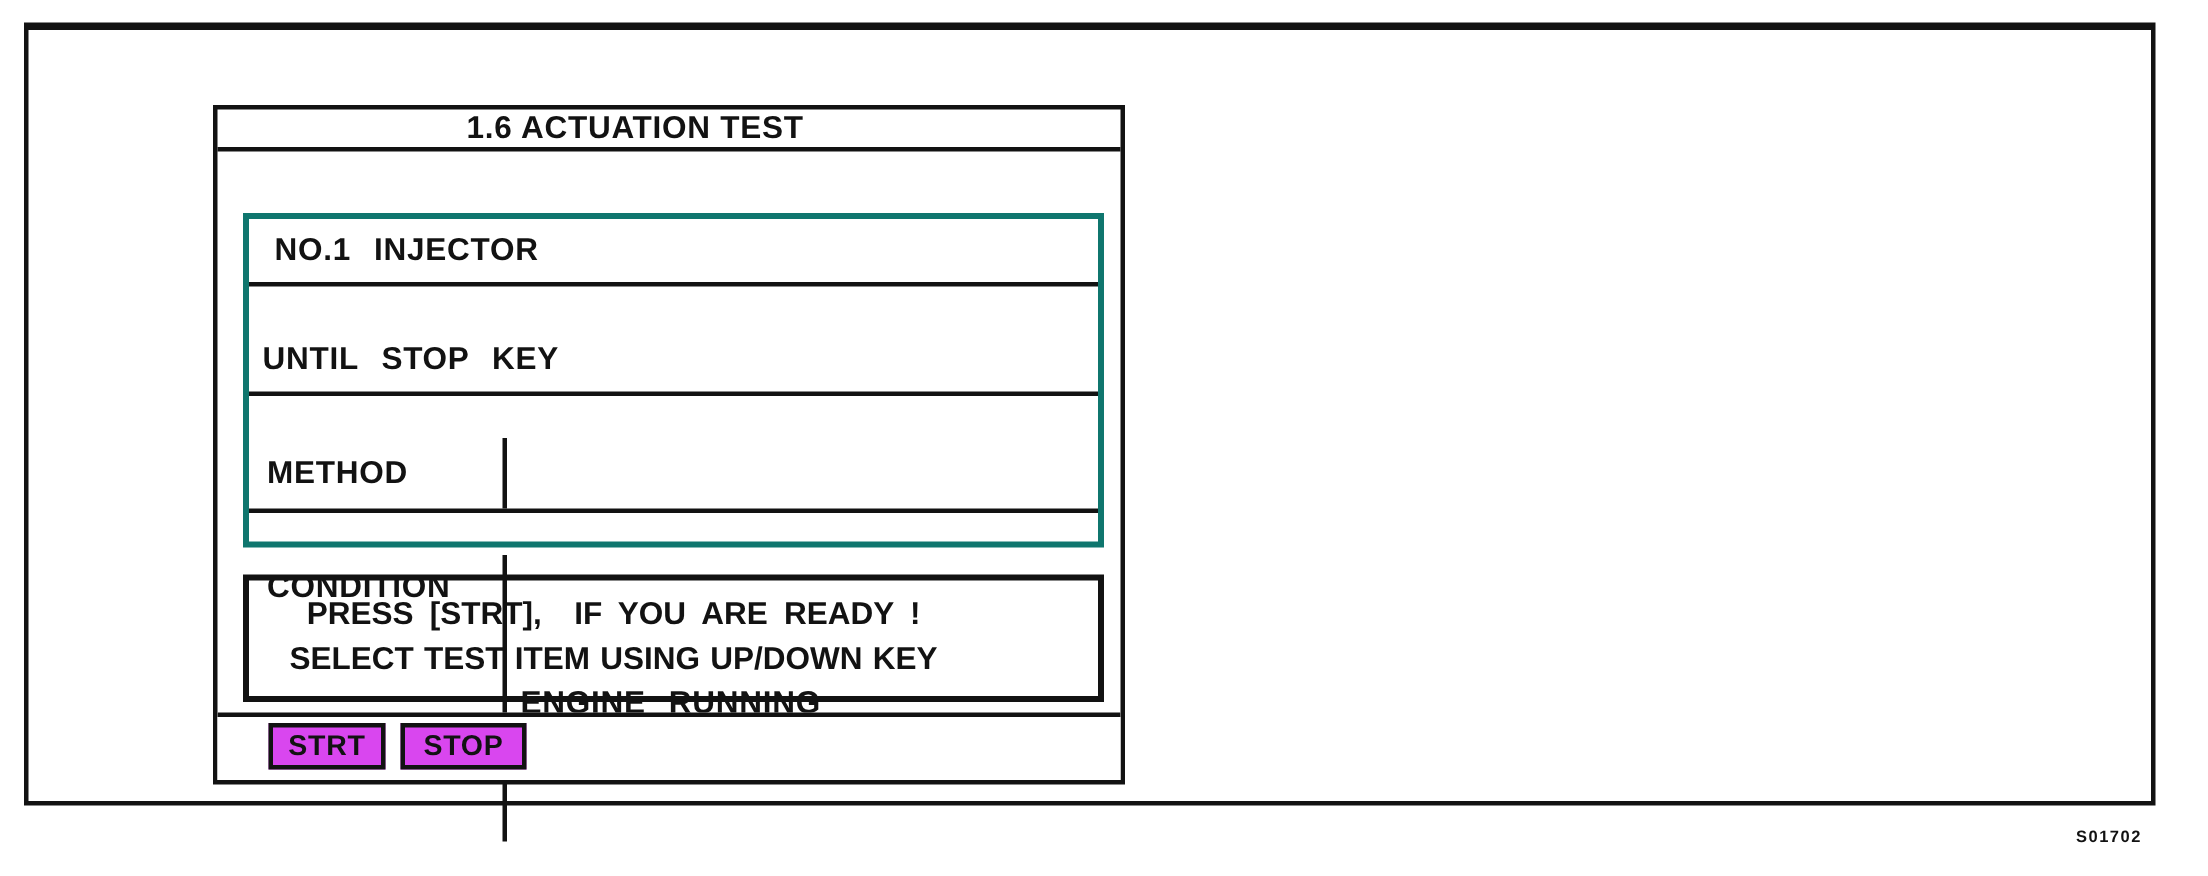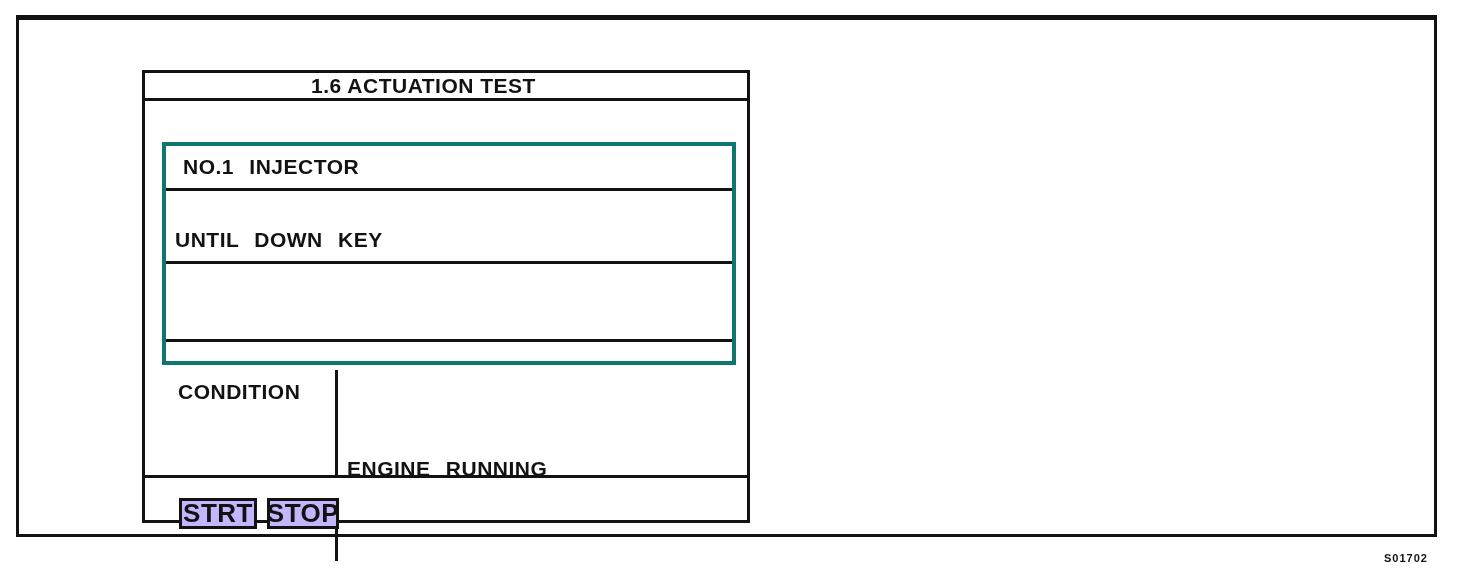--- a/index.html
+++ b/index.html
@@ -75,61 +75,66 @@
   }
   .msg1 { white-space: pre; word-spacing: 5px; }
   .msg2 { white-space: pre; word-spacing: 1px; }
   .btnbar {
     position: absolute; left: 0; right: 0; bottom: 0;
     height: 45px;
     border-top: 3px solid #121212;
     background: #ffffff;
   }
   .btn {
-    position: absolute; top: 20px; height: 31px;
+    position: absolute; top: 4px; height: 31px;
     border: 3px solid #121212;
-    background: #c4b5fd; color: #121212;
+    background: #d946ef; color: #121212;
     display: flex; align-items: center; justify-content: center;
-    font-family: inherit; font-weight: bold; font-size: 26px; letter-spacing: 0.5px;
+    font-family: inherit; font-weight: bold; font-size: 19px; letter-spacing: 0.5px;
     cursor: pointer;
   }
   .btn.strt { left: 34px; width: 78px; }
-  .btn.stop { left: 122px; width: 72px; }
+  .btn.stop { left: 122px; width: 84px; }
   .figcode {
     position: absolute; left: 1384px; top: 552px;
     font-weight: bold; font-size: 11px; letter-spacing: 1px;
   }
 </style>
 </head>
 <body>
 
 <div class="frame">
 
   <div class="panel">
 
     <div class="titlebar">1.6 ACTUATION TEST</div>
 
     <div class="ptable">
       <div class="trow r1">NO.1 INJECTOR</div>
 
       <div class="trow r2">
-        <div class="vcell">UNTIL DOWN KEY</div>
+        <div class="vcell">UNTIL STOP KEY</div>
       </div>
 
       <div class="trow r3">
+        <div class="lcell">METHOD</div>
       </div>
 
       <div class="trow r4">
         <div class="lcell">CONDITION</div>
         <div class="vcell">
           <div>ENGINE RUNNING</div>
         </div>
       </div>
     </div>
 
+    <div class="message">
+      <div class="msg1">PRESS [STRT],  IF YOU ARE READY !</div>
+      <div class="msg2">SELECT TEST ITEM USING UP/DOWN KEY</div>
+    </div>
 
     <div class="btnbar">
       <button class="btn strt">STRT</button>
       <button class="btn stop">STOP</button>
     </div>
 
   </div>
 </div>
 
 <div class="figcode">S01702</div>

